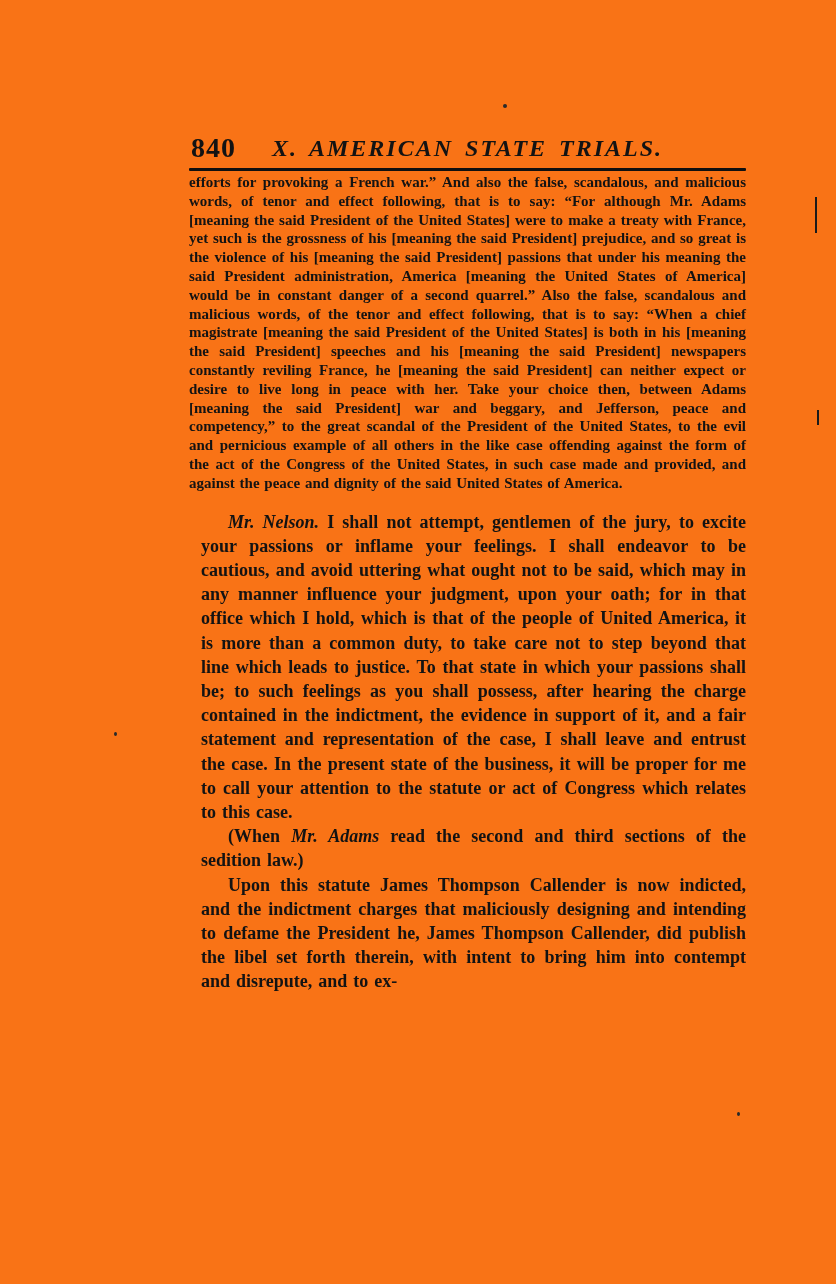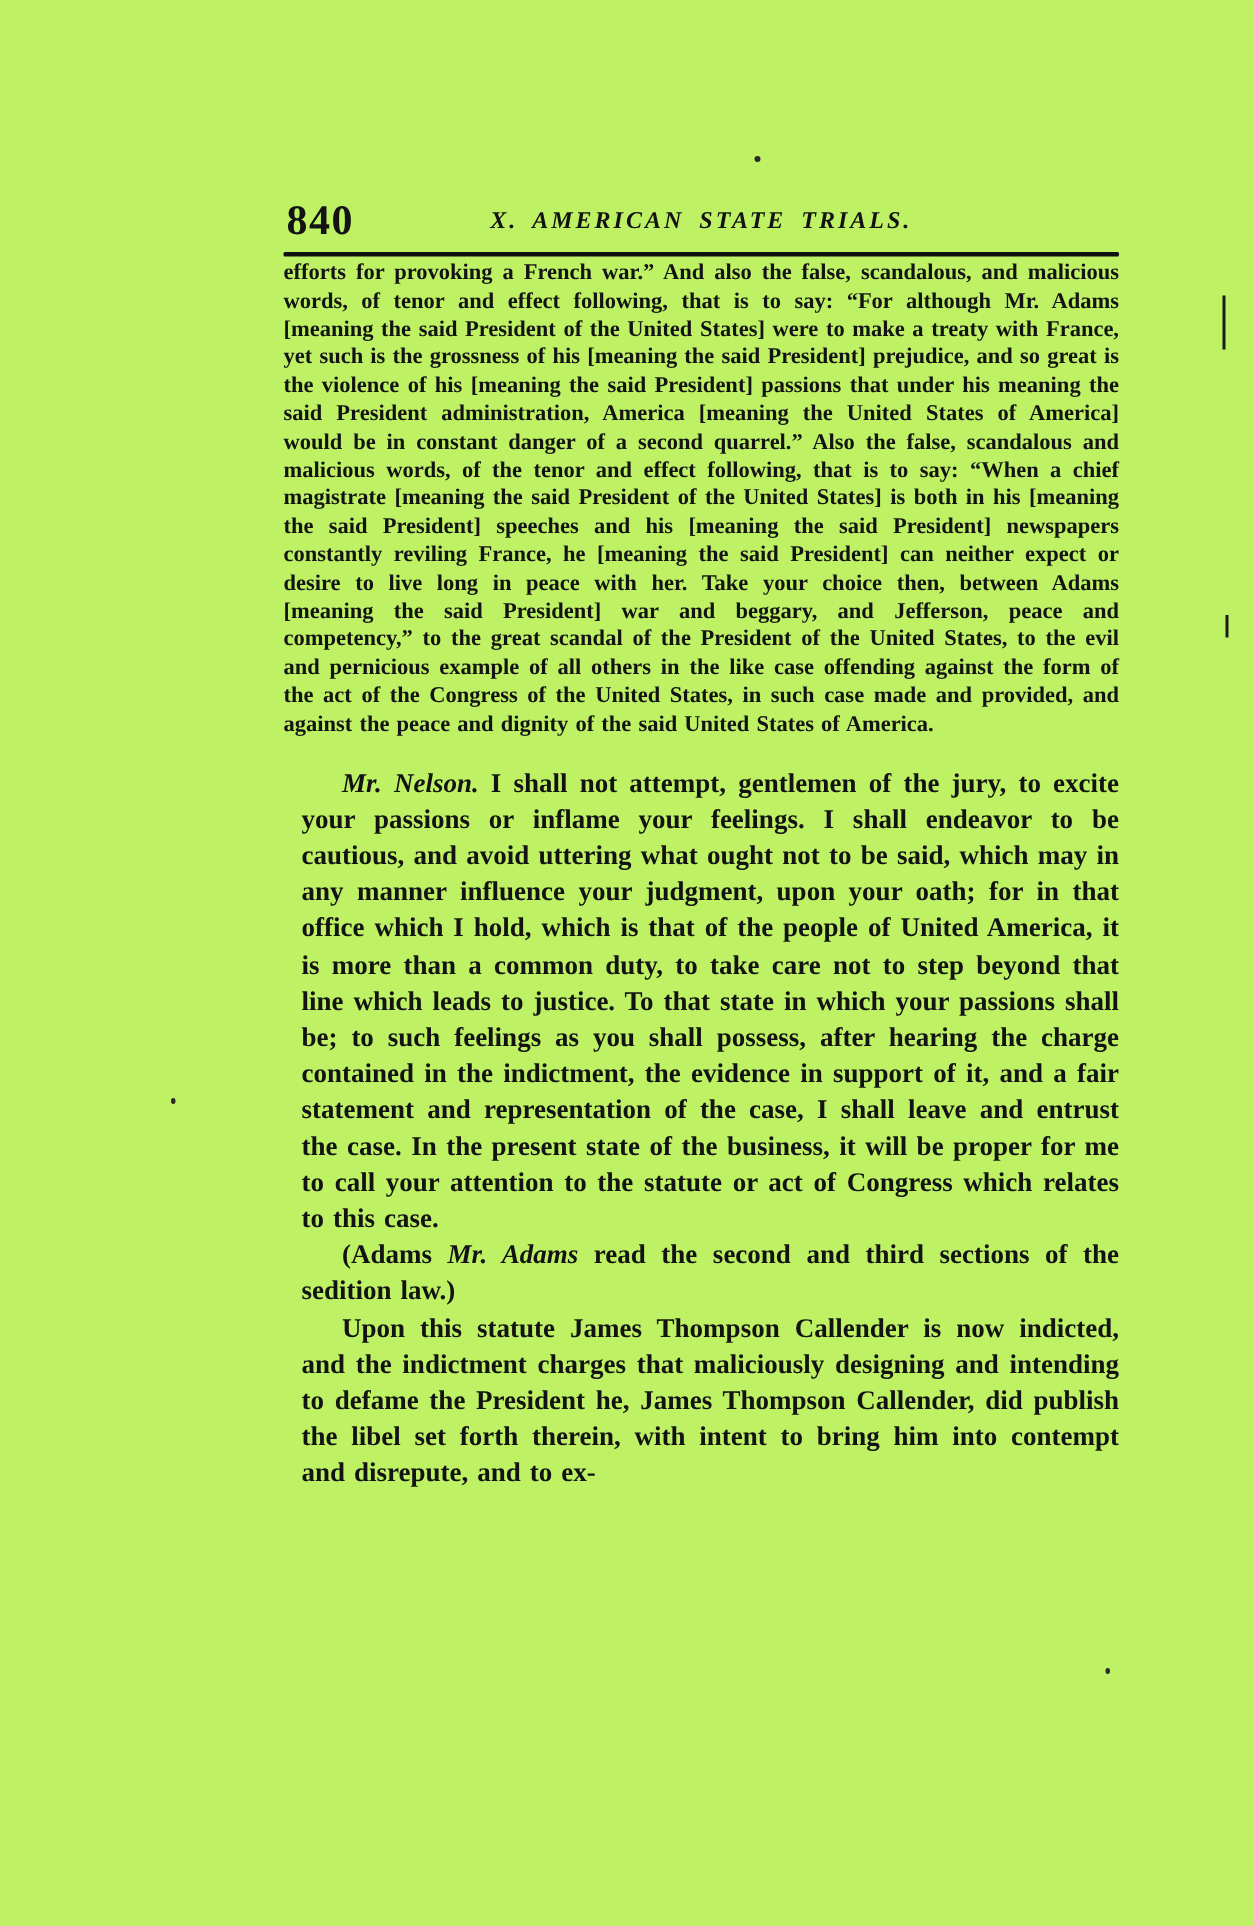--- a/index.html
+++ b/index.html
@@ -4,21 +4,21 @@
 <style>
   html, body {
     margin: 0;
     padding: 0;
     background: #ffffff;
   }
   .page {
     position: relative;
     width: 836px;
     height: 1284px;
-    background: #bef264;
+    background: #f97316;
     color: #131313;
     font-family: "Liberation Serif", "DejaVu Serif", serif;
     overflow: hidden;
   }
   .column {
     position: absolute;
     left: 189px;
     top: 131px;
     width: 557px;
   }
@@ -31,21 +31,21 @@
     left: 2px;
     top: 0;
     font-size: 28px;
     line-height: 34px;
     font-weight: bold;
     letter-spacing: 1px;
   }
   .header-title {
     display: block;
     text-align: center;
-    font-size: 16px;
+    font-size: 24px;
     line-height: 34px;
     font-weight: bold;
     font-style: italic;
     letter-spacing: 2px;
     word-spacing: 4px;
   }
   .rule {
     margin-top: 3px;
     height: 3px;
     background: #101010;
@@ -114,20 +114,20 @@
     <div class="rule"></div>
 
     <section>
       <p class="indictment-text">efforts for provoking a French war.”  And also the false, scandalous, and malicious words, of tenor and effect following, that is to say: “For although Mr. Adams [meaning the said President of the United States] were to make a treaty with France, yet such is the grossness of his [meaning the said President] prejudice, and so great is the violence of his [meaning the said President] passions that under his meaning the said President administration, America [meaning the United States of America] would be in constant danger of a second quarrel.”  Also the false, scandalous and malicious words, of the tenor and effect following, that is to say: “When a chief magistrate [meaning the said President of the United States] is both in his [meaning the said President] speeches and his [meaning the said President] newspapers constantly reviling France, he [meaning the said President] can neither expect or desire to live long in peace with her.  Take your choice then, between Adams [meaning the said President] war and beggary, and Jefferson, peace and competency,” to the great scandal of the President of the United States, to the evil and pernicious example of all others in the like case offending against the form of the act of the Congress of the United States, in such case made and provided, and against the peace and dignity of the said United States of America.</p>
     </section>
 
     <section class="body-text">
 
       <p><em class="speaker">Mr. Nelson.</em><span>  I shall not attempt, gentlemen of the jury, to excite your passions or inflame your feelings.  I shall endeavor to be cautious, and avoid uttering what ought not to be said, which may in any manner influence your judgment, upon your oath; for in that office which I hold, which is that of the people of United America, it is more than a common duty, to take care not to step beyond that line which leads to justice. To that state in which your passions shall be; to such feelings as you shall possess, after hearing the charge contained in the indictment, the evidence in support of it, and a fair statement and representation of the case, I shall leave and entrust the case.  In the present state of the business, it will be proper for me to call your attention to the statute or act of Congress which relates to this case.</span></p>
 
-      <p><span>(Adams </span><em class="speaker">Mr. Adams</em><span> read the second and third sections of the sedition law.)</span></p>
+      <p><span>(When </span><em class="speaker">Mr. Adams</em><span> read the second and third sections of the sedition law.)</span></p>
 
       <p>Upon this statute James Thompson Callender is now indicted, and the indictment charges that maliciously designing and intending to defame the President he, James Thompson Callender, did publish the libel set forth therein, with intent to bring him into contempt and disrepute, and to ex-</p>
 
     </section>
 
   </div>
 </div>
 
 </body></html>

